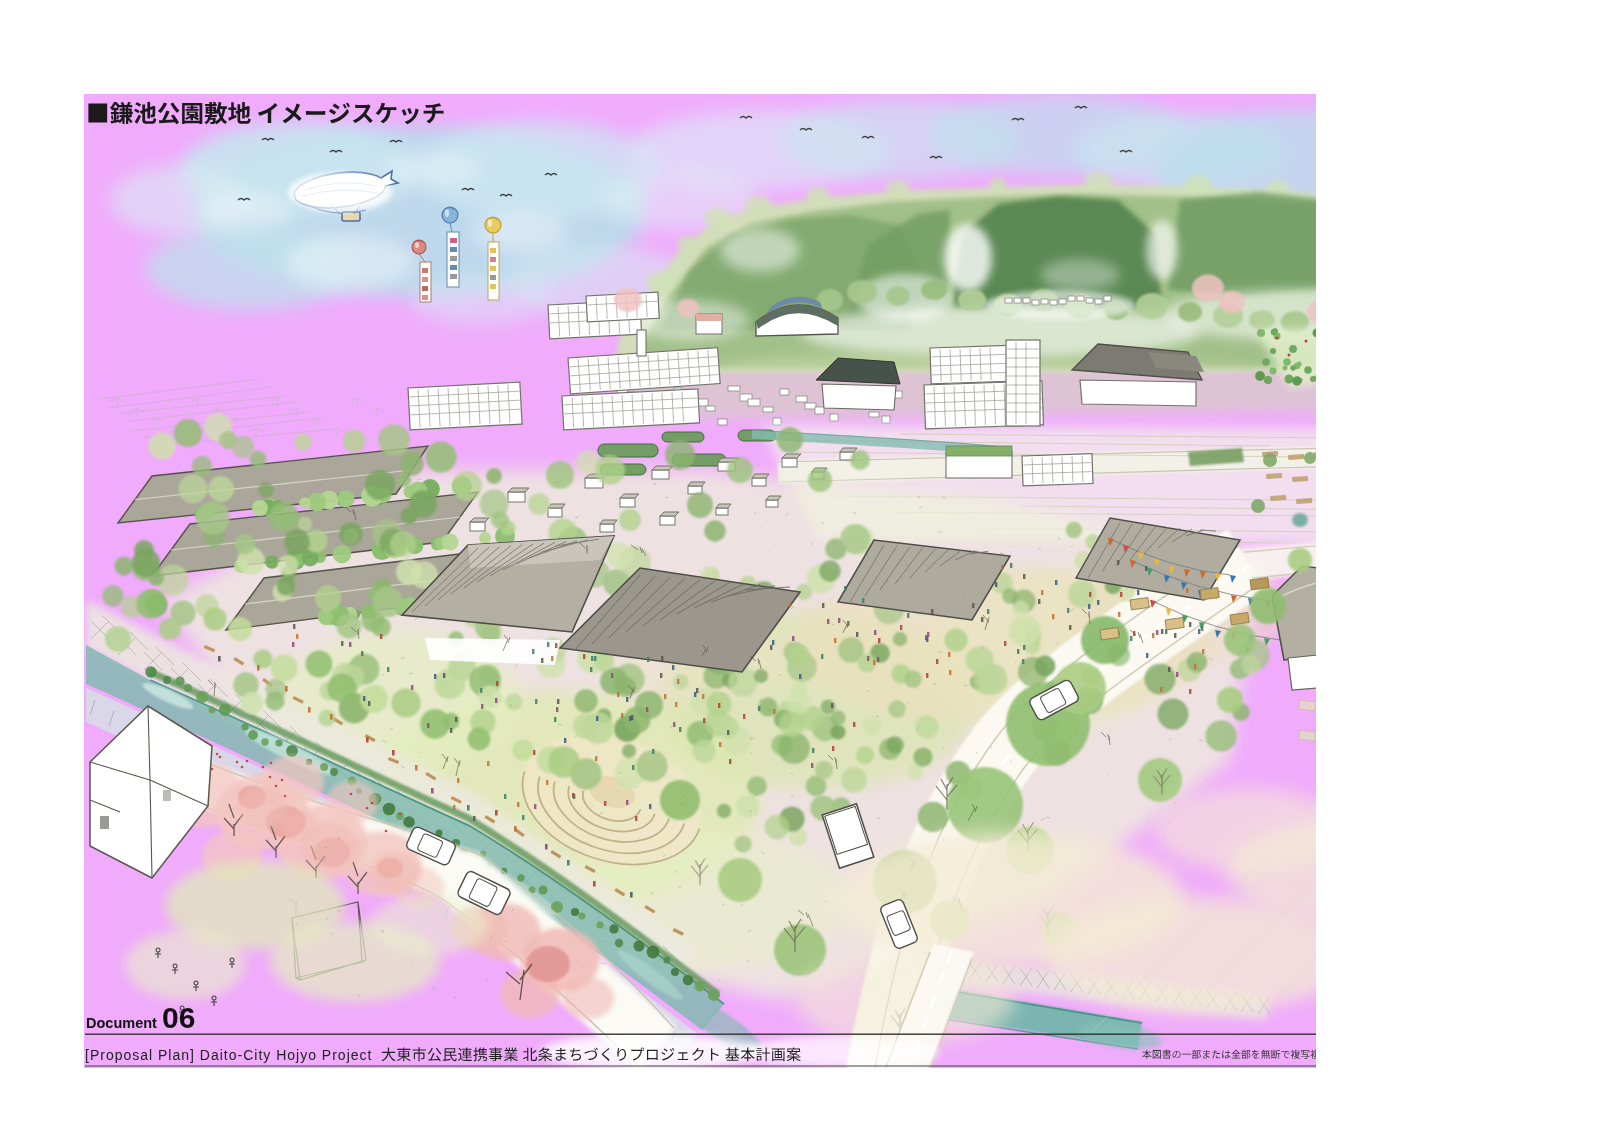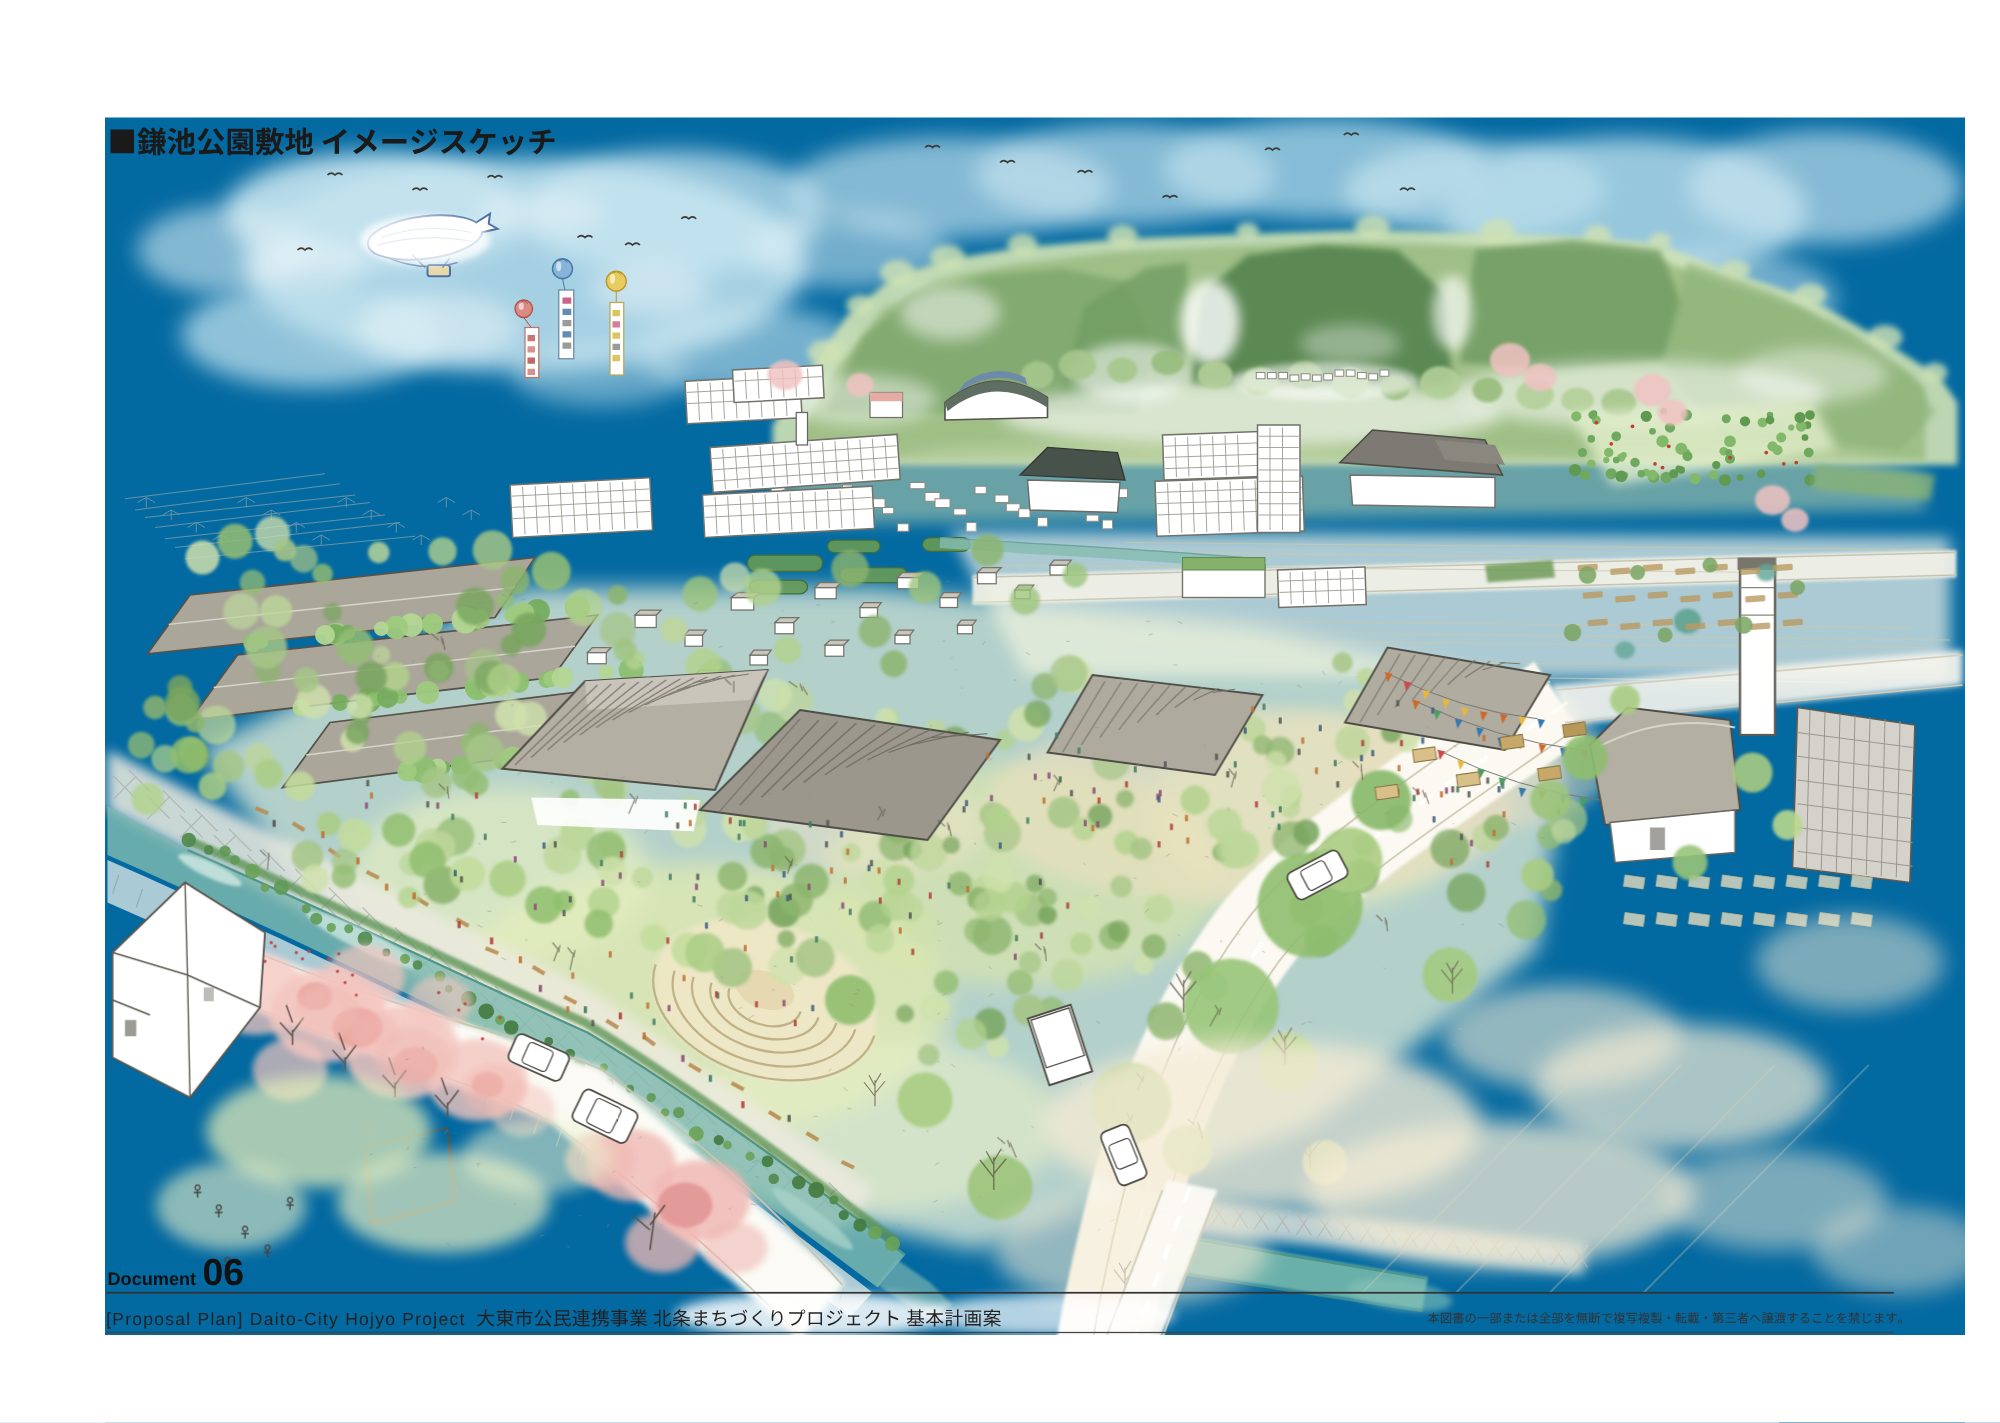--- a/index.html
+++ b/index.html
@@ -1,16 +1,16 @@
 <!DOCTYPE html>
 <html><head>
 <meta charset="utf-8">
 <style>
 html,body{margin:0;padding:0;background:#ffffff;}
-.page{position:relative;width:1600px;height:1138px;background:#0369a1;overflow:hidden;font-family:"Liberation Sans",sans-serif;}
+.page{position:relative;width:1316px;height:1138px;background:#f0abfc;overflow:hidden;font-family:"Liberation Sans",sans-serif;}
 </style>
 </head>
 <body>
 <div class="page">
 <svg width="1600" height="1138" viewBox="0 0 1600 1138">
 <defs>
 <filter id="f8" x="-60%" y="-60%" width="220%" height="220%">
           <feGaussianBlur stdDeviation="9"></feGaussianBlur>
         </filter>
 <filter id="f6" x="-60%" y="-60%" width="220%" height="220%">

